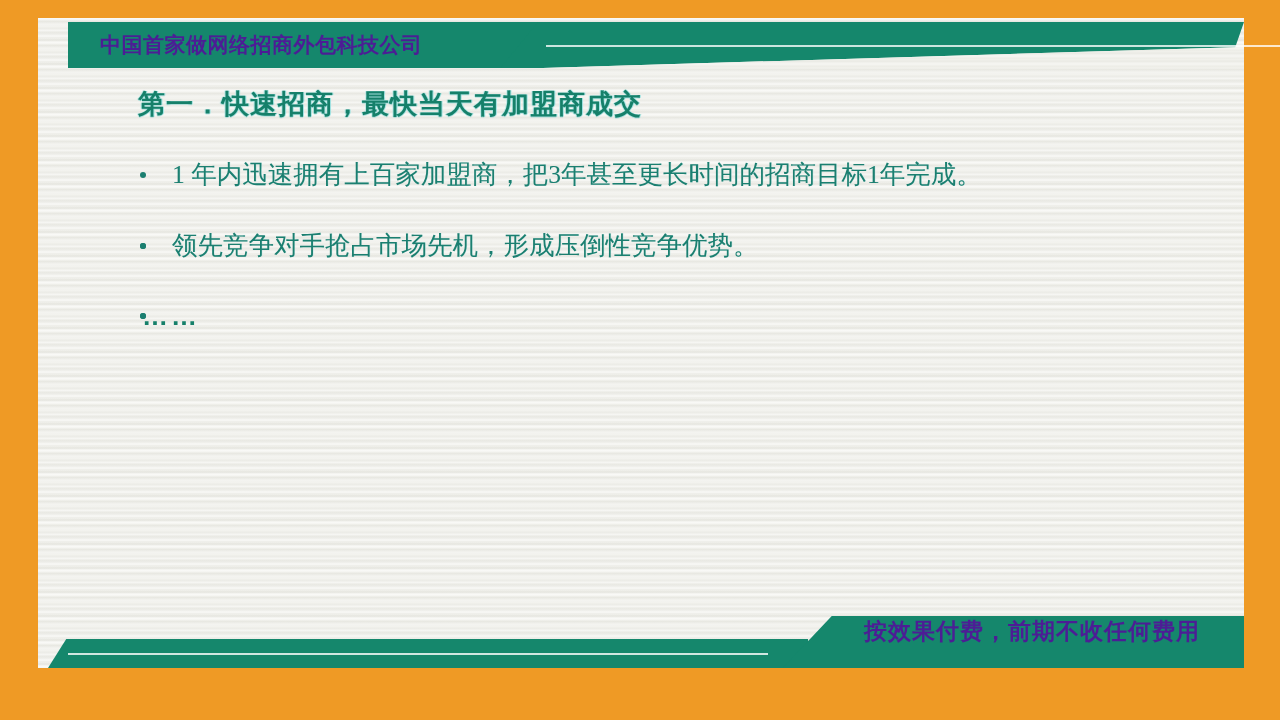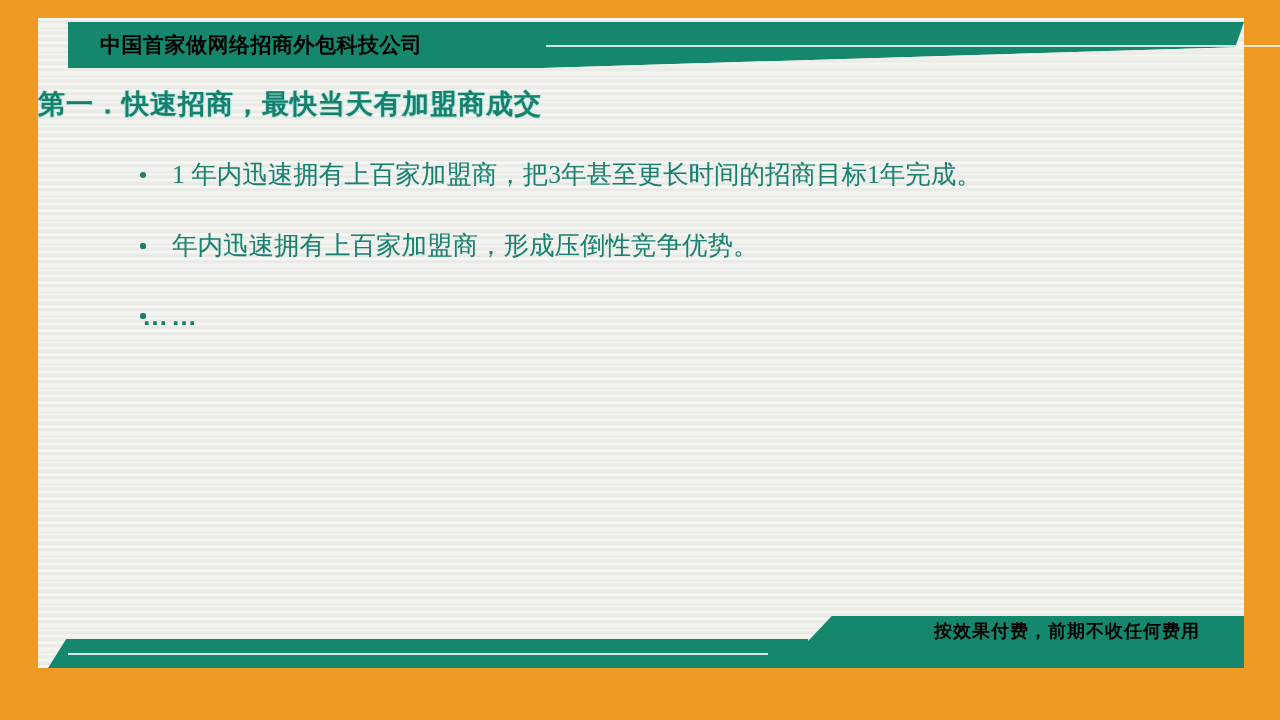--- a/index.html
+++ b/index.html
@@ -113,38 +113,39 @@
     background: rgba(255,255,255,0.78);
     z-index: 6;
   }
   .header-title {
     position: absolute;
     left: 32px;
     top: 0;
     height: 46px;
     line-height: 46px;
     z-index: 7;
-    color: #000000;
+    color: #4c1d95;
     font-size: 21px;
     font-weight: 700;
     letter-spacing: 0.5px;
     white-space: nowrap;
     font-family: "Liberation Sans", "DejaVu Sans", sans-serif;
   }
 
   
   .content {
     position: absolute;
     left: 38px;
     top: 86px;
     width: 1206px;
     z-index: 6;
   }
 
   .section-heading {
+    margin-left: 100px;
     color: #16806A;
     font-size: 27px;
     font-weight: 700;
     letter-spacing: 1px;
     white-space: nowrap;
     text-shadow:
       1px 0 0 rgba(150,225,225,0.85),
       -1px 0 0 rgba(150,225,225,0.55),
       0 1px 0 rgba(120,205,205,0.45);
     font-family: "Liberation Sans", "DejaVu Sans", sans-serif;
@@ -227,22 +228,22 @@
     -webkit-clip-path: polygon(15.5% 100%, 24.5% 0, 100% 0, 100% 100%);
     clip-path: polygon(15.5% 100%, 24.5% 0, 100% 0, 100% 100%);
     z-index: 4;
   }
   .footer-text {
     position: absolute;
     right: 44px;
     bottom: 0;
     height: 64px;
     line-height: 54px;
-    color: #000000;
-    font-size: 18px;
+    color: #4c1d95;
+    font-size: 23px;
     font-weight: 700;
     letter-spacing: 1px;
     white-space: nowrap;
     z-index: 6;
     font-family: "Liberation Sans", "DejaVu Sans", sans-serif;
   }
 </style>
 </head>
 <body>
 
@@ -265,21 +266,21 @@
     <ul class="bullets">
       <li>
         <span class="dot"></span>
         <span>1 年内迅速拥有上百家加盟商，把3年甚至更长时间的招商目标1年完成。</span>
       </li>
       <li>
         <span class="dot"></span>
       </li>
       <li>
         <span class="dot"></span>
-        <span>年内迅速拥有上百家加盟商，形成压倒性竞争优势。</span>
+        <span>领先竞争对手抢占市场先机，形成压倒性竞争优势。</span>
       </li>
       <li>
         <span class="dot"></span>
       </li>
       <li>
         <span class="dot"></span>
       </li>
     </ul>
 
     <div class="ellipsis">……</div>

